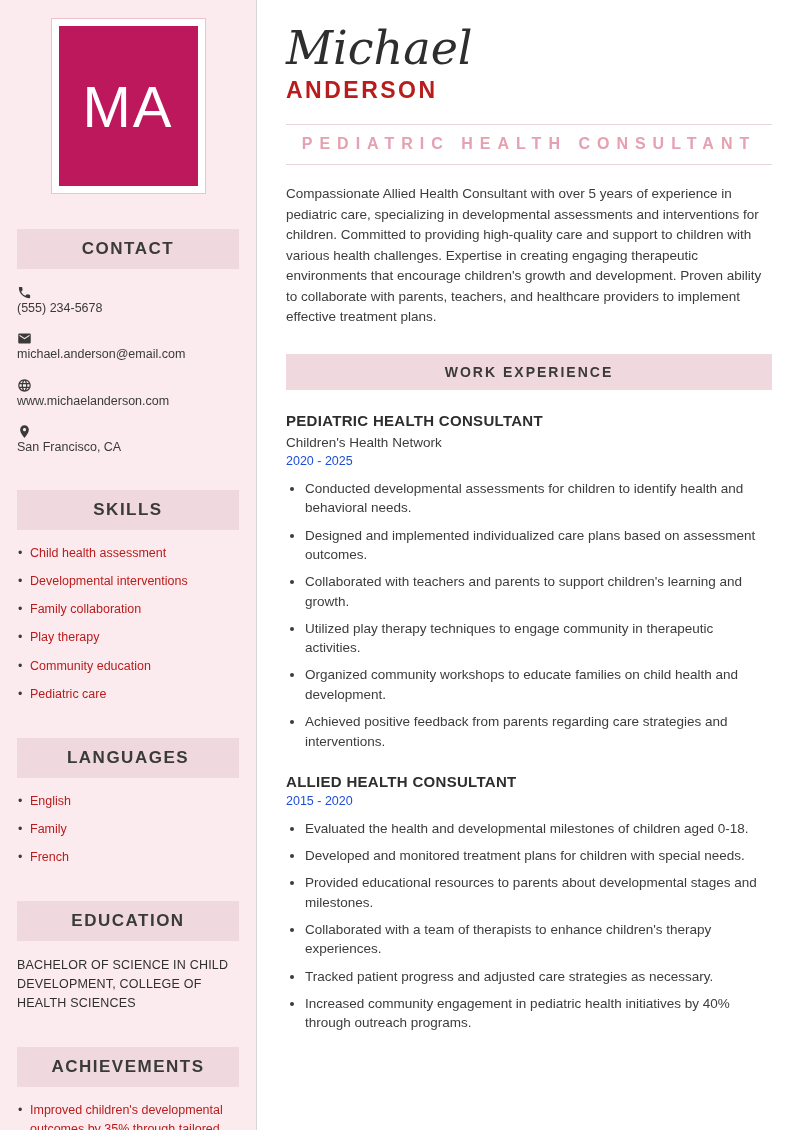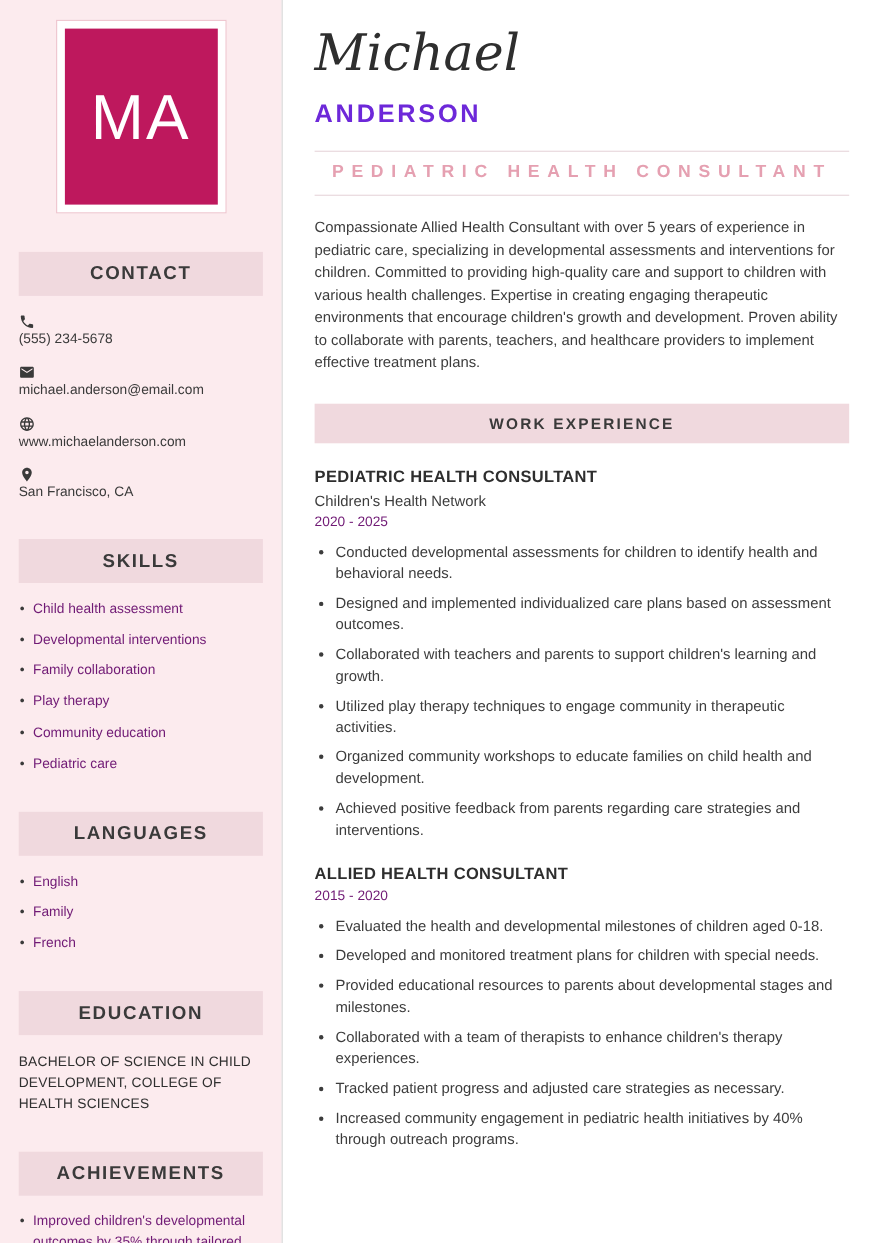--- a/index.html
+++ b/index.html
@@ -46,21 +46,21 @@
 
   .contact-list { margin-top: 15px; }
   .contact-item { display: flex; align-items: flex-start; margin-bottom: 14px; flex-direction: column; }
   .cicon { width: 15px; height: 15px; margin-right: 9px; flex: none; margin-top: 1px; }
   .cicon svg { width: 15px; height: 15px; fill: #3a3a3a; display: block; }
   .ctext { font-size: 12.5px; color: #3a3a3a; line-height: 1.3; }
 
   .dot-list { margin-top: 14px; }
   .dot-list li {
     position: relative; padding-left: 13px;
-    font-size: 12.5px; line-height: 1.45; margin-bottom: 10px; color: #701a75;
+    font-size: 12.5px; line-height: 1.45; margin-bottom: 10px; color: #b91c1c;
   }
   .dot-list li::before { content: "\2022"; position: absolute; left: 1px; top: 0; color: #3a3a3a; }
 
   .edu-text {
     margin: 15px 0 0;
     font-weight: normal; font-size: 12.5px; line-height: 1.5;
     color: #2f2f2f; letter-spacing: 0.2px;
   }
 
   
@@ -68,23 +68,23 @@
 
   .first-name {
     margin: 0;
     font-family: "DejaVu Serif", serif;
     font-style: italic;
     font-weight: normal;
     font-size: 46px; line-height: 1.05;
     color: #2e2e2e;
   }
   .last-name {
-    margin-top: 18px;
+    margin-top: 5px;
     font-size: 23px; font-weight: bold; letter-spacing: 2.5px;
-    color: #6d28d9;
+    color: #b91c1c;
   }
 
   .rule { border: none; border-top: 1px solid #e7d5da; margin: 0; }
   .rule.top { margin-top: 20px; }
 
   .profession {
     text-align: center;
     color: #e5a0b1;
     font-weight: bold; font-size: 16px; letter-spacing: 7px;
     padding: 10px 0 11px;
@@ -97,21 +97,21 @@
     background: #f0d9de;
     text-align: center;
     font-weight: bold; font-size: 14px; letter-spacing: 2px;
     color: #3a3a3a;
     padding: 10px 0;
   }
 
   .job { margin-top: 22px; }
   .job-title { margin: 0; font-size: 15px; font-weight: bold; color: #2e2e2e; letter-spacing: 0.3px; }
   .company { margin-top: 6px; font-size: 13.5px; color: #3c3c3c; }
-  .dates { margin-top: 4px; font-size: 12.5px; color: #701a75; }
+  .dates { margin-top: 4px; font-size: 12.5px; color: #1d4ed8; }
 
   .bullets { list-style: disc; margin: 11px 0 0; padding-left: 19px; }
   .bullets li { font-size: 13.5px; line-height: 1.45; margin-bottom: 7.5px; color: #3c3c3c; }
 </style>
 </head>
 <body>
 
 <div class="page">
 
   <aside class="sidebar">

